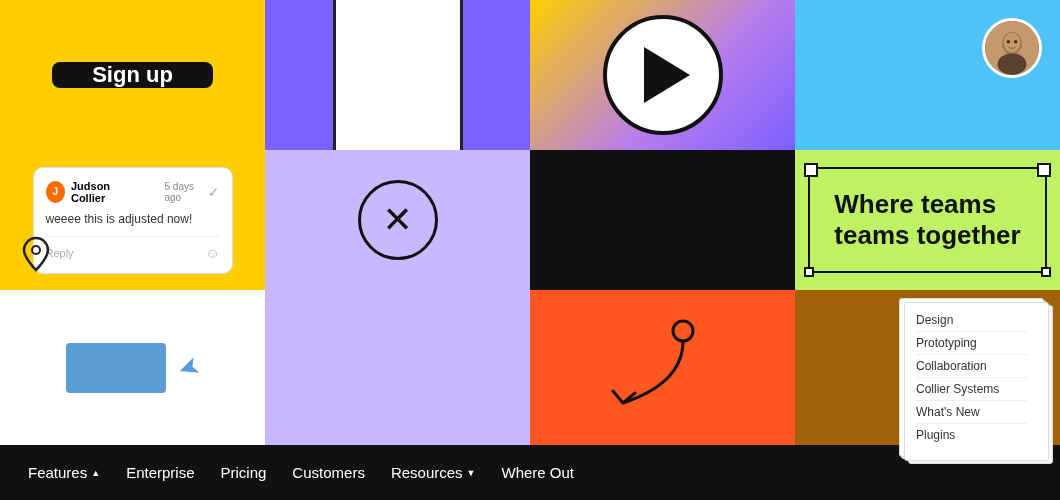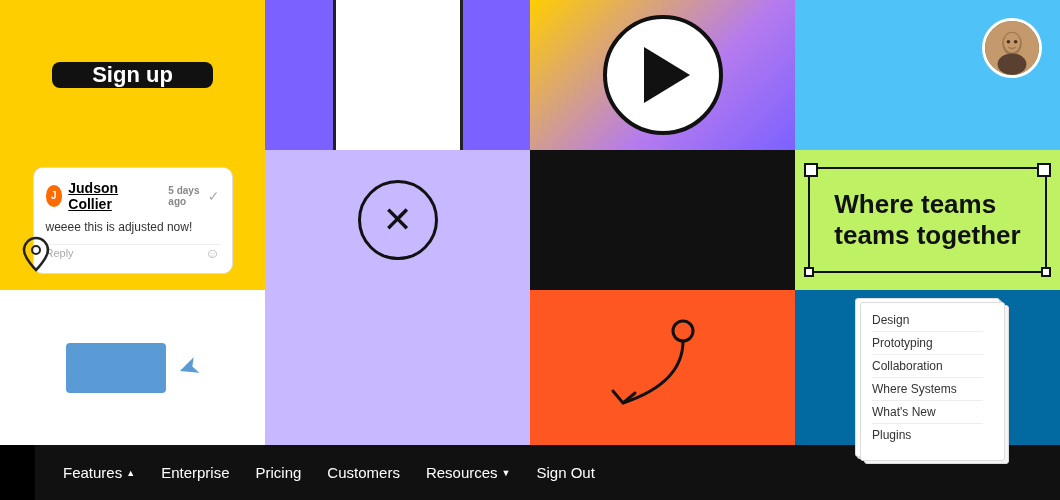--- a/index.html
+++ b/index.html
@@ -76,44 +76,42 @@
       background: #FF6B00;
       display: flex;
       align-items: center;
       justify-content: center;
       color: #fff;
       font-size: 10px;
       font-weight: 700;
     }
     .comment-username {
       font-weight: 600;
-      font-size: 14px;
-      text-decoration: underline;
+      font-size: 11px;
     }
     .comment-time {
       font-size: 10px;
       color: #888;
       margin-left: 20px;
-      font-weight: bold;
     }
     .comment-check {
       color: #aaa;
       font-size: 14px;
     }
     .comment-text {
       font-size: 12px;
       color: #333;
       margin-bottom: 10px;
     }
     .comment-footer {
       display: flex;
       align-items: center;
       justify-content: space-between;
       border-top: 1px solid #eee;
-      padding-top: 0;
+      padding-top: 8px;
     }
     .reply-text {
       color: #aaa;
       font-size: 11px;
     }
     .emoji-icon {
       color: #aaa;
       font-size: 14px;
     }
     .x-circle {
@@ -251,23 +249,23 @@
     .r1c4 { grid-column: 4; grid-row: 1; background: #4FC3F7; display: flex; align-items: flex-start; justify-content: flex-end; padding: 18px; }
 
     .r2c1 { grid-column: 1; grid-row: 2; background: #FFCE00; display: flex; align-items: center; justify-content: center; padding: 10px; position: relative; }
     .r2c2 { grid-column: 2; grid-row: 2; background: #C8B8FF; display: flex; align-items: center; justify-content: center; }
     .r2c3 { grid-column: 3; grid-row: 2; background: #111; }
     .r2c4 { grid-column: 4; grid-row: 2; background: #bef264; display: flex; align-items: center; justify-content: center; }
 
     .r3c1 { grid-column: 1; grid-row: 3; background: #fff; display: flex; align-items: center; justify-content: center; gap: 12px; }
     .r3c2 { grid-column: 2; grid-row: 3; background: #C8B8FF; display: flex; align-items: center; justify-content: center; }
     .r3c3 { grid-column: 3; grid-row: 3; background: #FF5722; display: flex; align-items: center; justify-content: center; }
-    .r3c4 { grid-column: 4; grid-row: 3; background: #0369a1; display: flex; align-items: flex-start; justify-content: center; padding: 8px 16px; }
-
-    .r4nav { grid-column: 1 / -1; grid-row: 4; background: #111; display: flex; align-items: center; padding: 0 28px; gap: 26px; margin-left: 35px; }
+    .r3c4 { grid-column: 4; grid-row: 3; background: #a16207; display: flex; align-items: flex-start; justify-content: flex-end; padding: 8px 16px; }
+
+    .r4nav { grid-column: 1 / -1; grid-row: 4; background: #111; display: flex; align-items: center; padding: 0 28px; gap: 26px; }
   </style>
 </head>
 <body>
 
 <div class="grid-wrapper">
 
   <div class="r1c1">
     <button class="signup-btn">Sign up</button>
   </div>
 
@@ -352,21 +350,21 @@
       <path d="M100 38 Q100 80 40 100" fill="none" stroke="#111" stroke-width="3"></path>
       <path d="M30 88 L40 100 L52 90" fill="none" stroke="#111" stroke-width="3" stroke-linecap="round" stroke-linejoin="round"></path>
     </svg>
   </div>
 
   <div class="r3c4">
     <div class="feature-paper">
       <div class="feature-item">Design</div>
       <div class="feature-item">Prototyping</div>
       <div class="feature-item">Collaboration</div>
-      <div class="feature-item">Where Systems</div>
+      <div class="feature-item">Collier Systems</div>
       <div class="feature-item">What's New</div>
       <div class="feature-item">Plugins</div>
     </div>
   </div>
 
   <nav class="r4nav">
     <div class="nav-item">
       <span>Features</span>
       <span style="font-size:9px;">▲</span>
     </div>
@@ -377,16 +375,16 @@
       <span>Pricing</span>
     </div>
     <div class="nav-item">
       <span>Customers</span>
     </div>
     <div class="nav-item">
       <span>Resources</span>
       <span style="font-size:9px;">▼</span>
     </div>
     <div class="nav-item">
-      <span>Sign Out</span>
+      <span>Where Out</span>
     </div>
   </nav>
 </div>
 
 </body></html>

